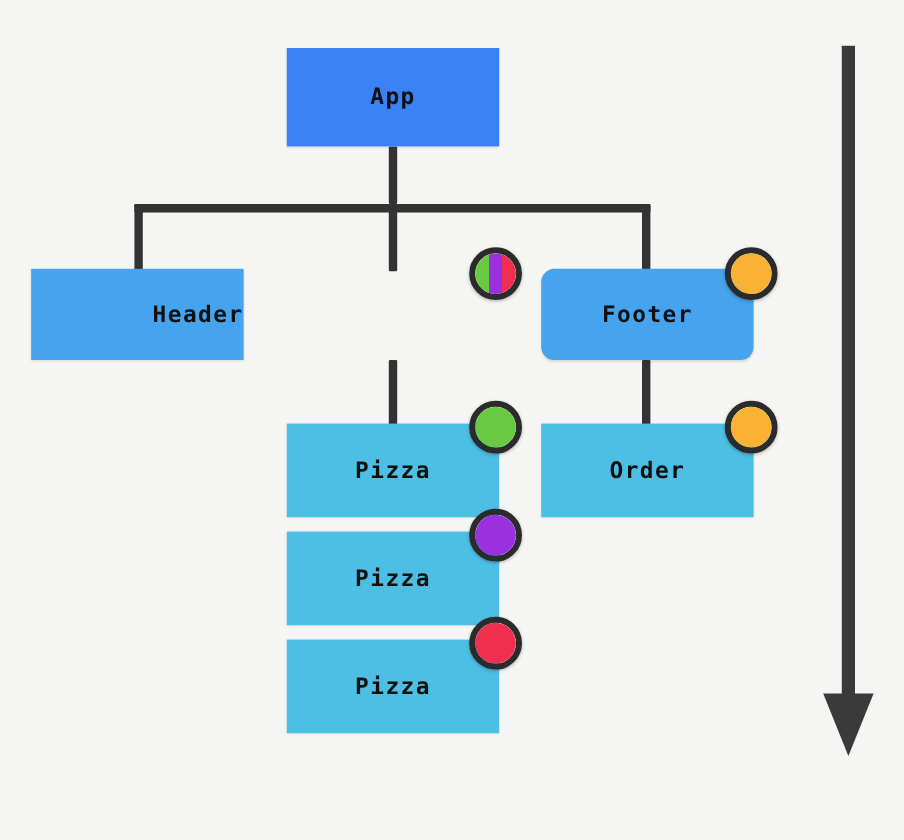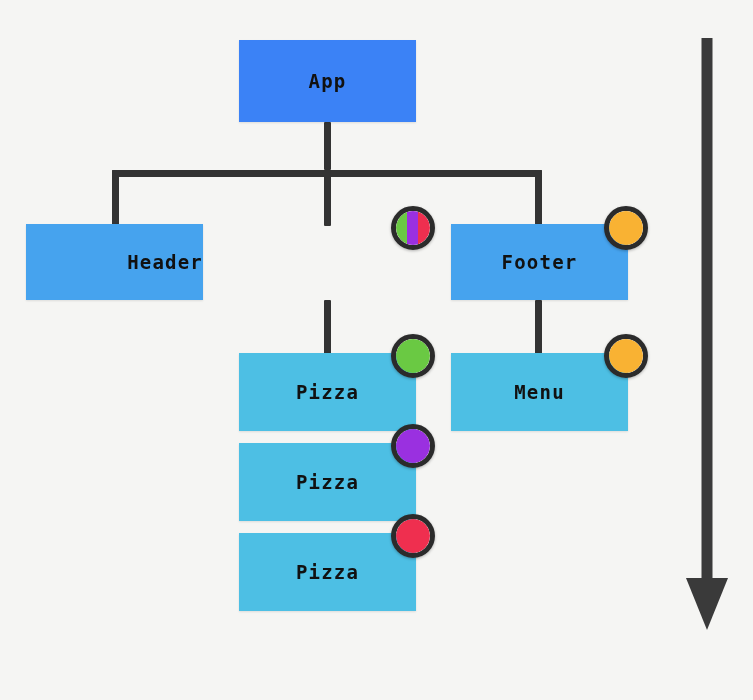--- a/index.html
+++ b/index.html
@@ -76,34 +76,34 @@
     <div class="edge" style="left: 324px; top: 170px; width: 7px; height: 56px; background: rgb(51, 51, 51);"></div>
     <div class="edge" style="left: 535px; top: 170px; width: 7px; height: 56px; background: rgb(51, 51, 51);"></div>
     <div class="edge" style="left: 324px; top: 300px; width: 7px; height: 55px; background: rgb(51, 51, 51);"></div>
     <div class="edge" style="left: 535px; top: 300px; width: 7px; height: 55px; background: rgb(51, 51, 51);"></div>
     <div class="node" style="left: 239px; top: 40px; width: 177px; height: 82px; background: rgb(59, 130, 246);">
       <span class="node-label">App</span>
     </div>
     <div class="node" style="left: 26px; top: 224px; width: 177px; height: 76px; background: rgb(70, 163, 238); justify-content: flex-end;">
       <span class="node-label">Header</span>
     </div>
-    <div class="node" style="left: 451px; top: 224px; width: 177px; height: 76px; background: rgb(70, 163, 238);">
+    <div class="node" style="left: 451px; top: 224px; width: 177px; height: 76px; background: rgb(70, 163, 238); border-radius: 11px;">
       <span class="node-label">Footer</span>
     </div>
     <div class="node" style="left: 239px; top: 353px; width: 177px; height: 78px; background: rgb(77, 191, 228);">
       <span class="node-label">Pizza</span>
     </div>
     <div class="node" style="left: 239px; top: 443px; width: 177px; height: 78px; background: rgb(77, 191, 228);">
       <span class="node-label">Pizza</span>
     </div>
     <div class="node" style="left: 239px; top: 533px; width: 177px; height: 78px; background: rgb(77, 191, 228);">
       <span class="node-label">Pizza</span>
     </div>
     <div class="node" style="left: 451px; top: 353px; width: 177px; height: 78px; background: rgb(77, 191, 228);">
-      <span class="node-label">Menu</span>
+      <span class="node-label">Order</span>
     </div>
     <div class="badge" style="left: 391px; top: 206px; border-color: rgb(43, 43, 43);">
       <div class="badge-fill" style="background: linear-gradient(to right, rgb(106, 201, 67) 0%, rgb(106, 201, 67) 33%, rgb(154, 48, 224) 33%, rgb(154, 48, 224) 66%, rgb(239, 47, 79) 66%, rgb(239, 47, 79) 100%);"></div>
     </div>
     <div class="badge" style="left: 604px; top: 206px; border-color: rgb(43, 43, 43);">
       <div class="badge-fill" style="background: rgb(249, 178, 51);"></div>
     </div>
     <div class="badge" style="left: 391px; top: 334px; border-color: rgb(43, 43, 43);">
       <div class="badge-fill" style="background: rgb(106, 201, 67);"></div>
     </div>

